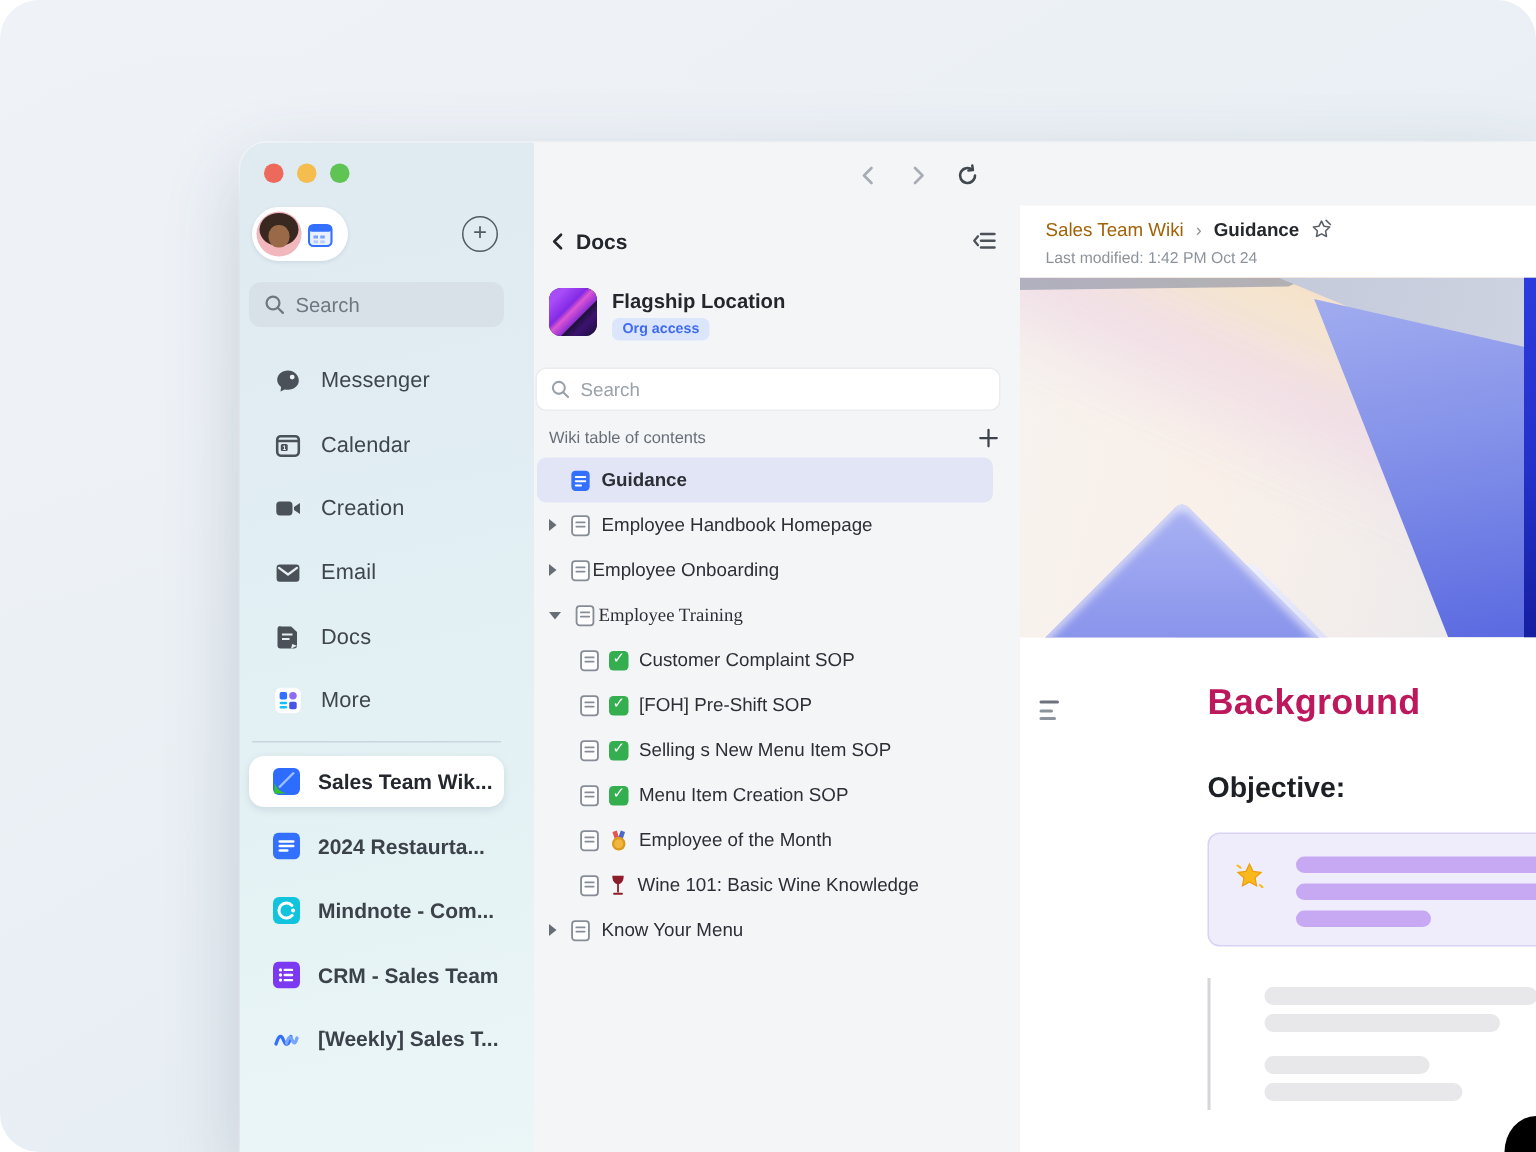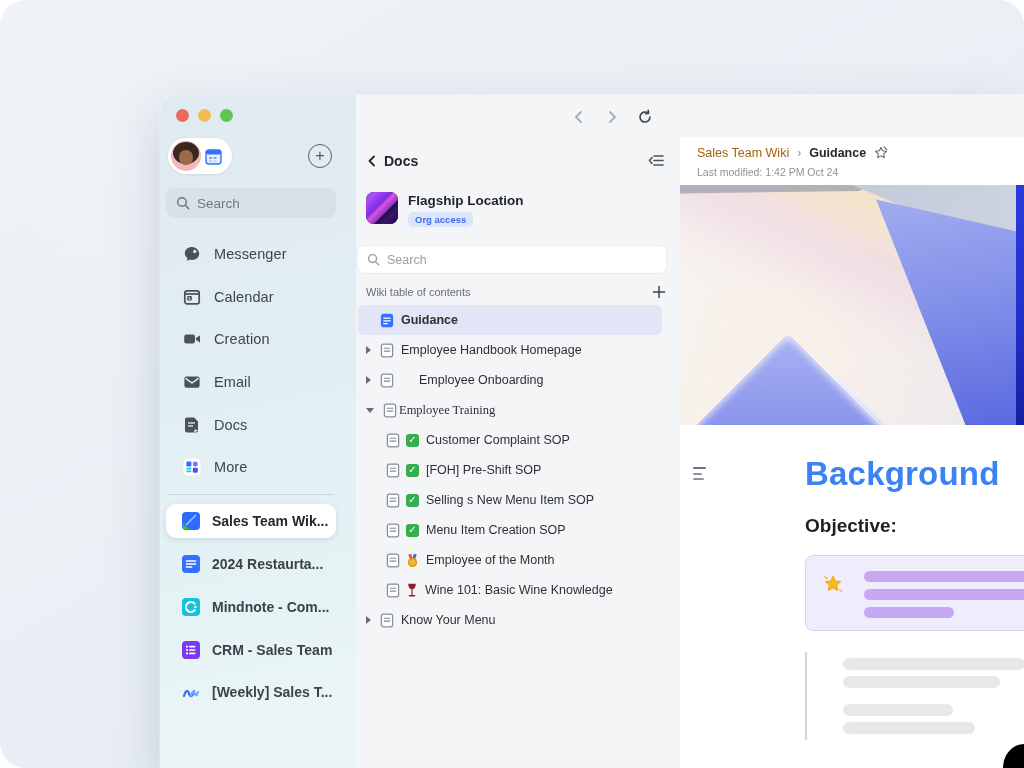--- a/index.html
+++ b/index.html
@@ -96,21 +96,21 @@
   #hero .cube{position:absolute;left:28px;bottom:-102px;width:160px;height:160px;transform:rotate(45deg);
     background:linear-gradient(135deg,#aab3f3 0%,#7e89e9 55%,#5f6ce0 100%);border-radius:6px;
     box-shadow:inset 3px 3px 6px rgba(255,255,255,.65), inset -4px -4px 10px rgba(60,70,180,.45);}
   #hero .cube2{position:absolute;left:84px;bottom:-118px;width:140px;height:140px;transform:rotate(45deg);
     background:linear-gradient(135deg,rgba(236,240,255,.85) 0%,rgba(170,180,245,.55) 60%,rgba(120,130,230,.4) 100%);border-radius:4px;}
   .doc-toc-icon{left:13px;top:330px;width:17px;height:14px;}
   .doc-toc-icon i{display:block;height:2px;border-radius:1px;background:#8d939c;margin-bottom:3.5px;}
   .doc-toc-icon i.l1{width:13px;background:#6d737c;}
   .doc-toc-icon i.l2{width:9px;}
   .doc-toc-icon i.l3{width:11px;}
-  .doc-title{left:125px;top:318px;font-size:33px;font-weight:800;color:#3b82f6;letter-spacing:.2px;}
+  .doc-title{left:125px;top:318px;font-size:24px;font-weight:800;color:#be185d;letter-spacing:.2px;}
   .doc-h2{left:125px;top:378px;font-size:19px;font-weight:700;color:#1c1f24;}
   .callout{left:125px;top:418px;width:240px;height:76px;background:#efecfc;border:1px solid #d9d2f5;border-radius:8px;box-sizing:border-box;}
   .callout .bar{position:absolute;left:58px;height:11px;border-radius:6px;background:#c6a9f2;}
   .quote{left:125px;top:515px;width:239px;height:90px;}
   .quote .vline{position:absolute;left:0;top:0;width:2px;height:88px;background:#d6d6d9;}
   .quote .bar{position:absolute;left:38px;height:12px;border-radius:6px;background:#e8e8ea;}
   .cursor-wedge{left:323px;top:607px;width:21px;height:24px;background:#000;border-top-left-radius:100% 100%;}
   
   .sparkle{position:absolute;left:17px;top:18px;width:20px;height:20px;}
 </style>
@@ -354,21 +354,21 @@
         </div>
         <div class="trow" style="padding-left: 8px;">
           <span class="caret r" style="margin-right: 9px;"></span>
           <span style="display: inline-flex; flex: 0 0 auto;">
             <svg width="14" height="15" viewBox="0 0 14 16">
               <rect x="1" y="1.2" width="12" height="13.6" rx="2.2" fill="#fdfdfe" stroke="#868d96" stroke-width="1.3"></rect>
               <line x1="4" y1="5.6" x2="10" y2="5.6" stroke="#868d96" stroke-width="1.2" stroke-linecap="round"></line>
               <line x1="4" y1="8.6" x2="10" y2="8.6" stroke="#868d96" stroke-width="1.2" stroke-linecap="round"></line>
             </svg>
           </span>
-          <span class="lbl" style="margin-left: 25px;">Employee Onboarding</span>
+          <span class="lbl" style="margin-left: 1px;">Employee Onboarding</span>
         </div>
         <div class="trow" style="padding-left: 8px;">
           <span class="caret d" style="margin-right: 9px;"></span>
           <span style="display: inline-flex; flex: 0 0 auto;">
             <svg width="14" height="15" viewBox="0 0 14 16">
               <rect x="1" y="1.2" width="12" height="13.6" rx="2.2" fill="#fdfdfe" stroke="#868d96" stroke-width="1.3"></rect>
               <line x1="4" y1="5.6" x2="10" y2="5.6" stroke="#868d96" stroke-width="1.2" stroke-linecap="round"></line>
               <line x1="4" y1="8.6" x2="10" y2="8.6" stroke="#868d96" stroke-width="1.2" stroke-linecap="round"></line>
             </svg>
           </span>

